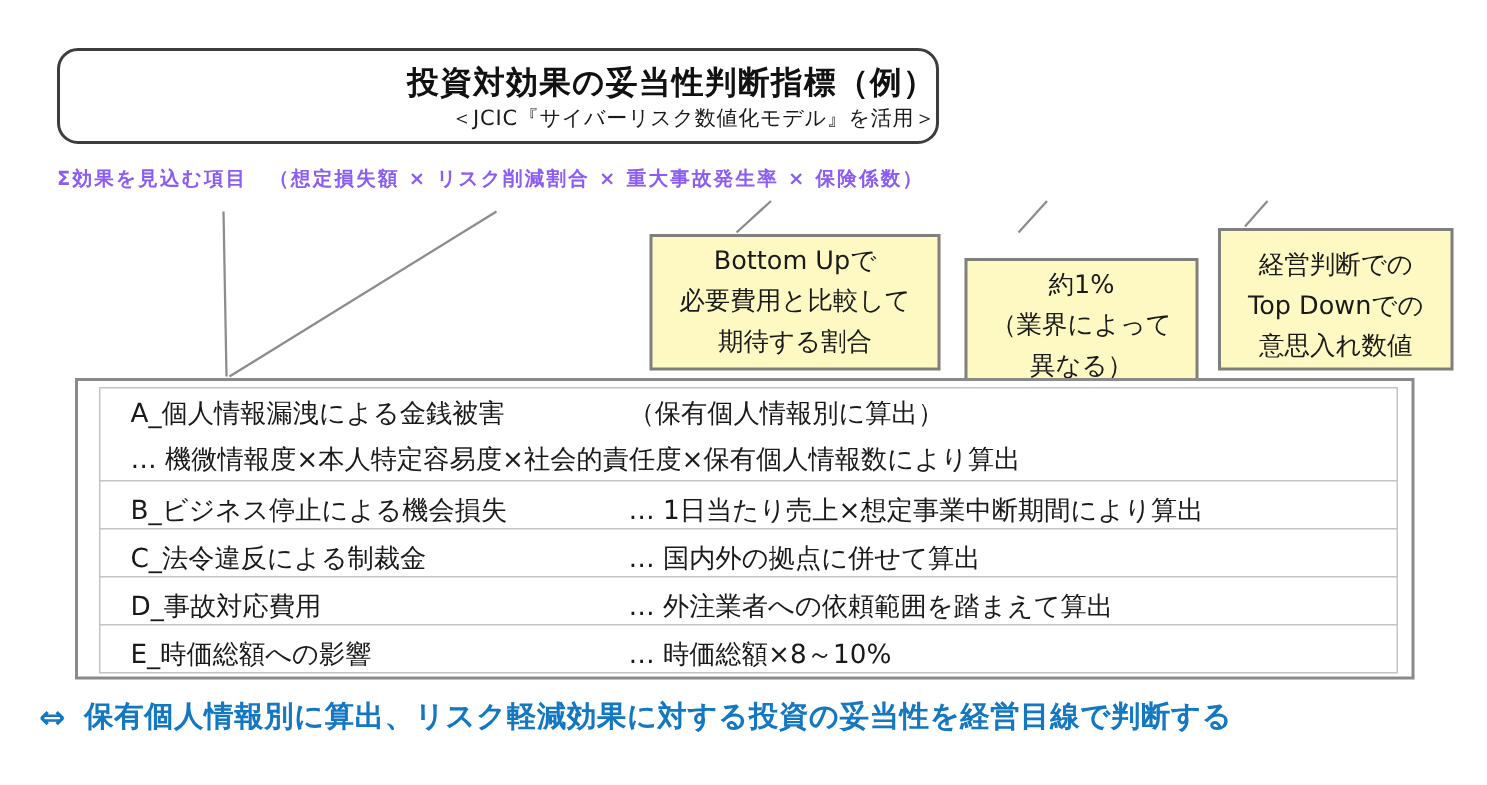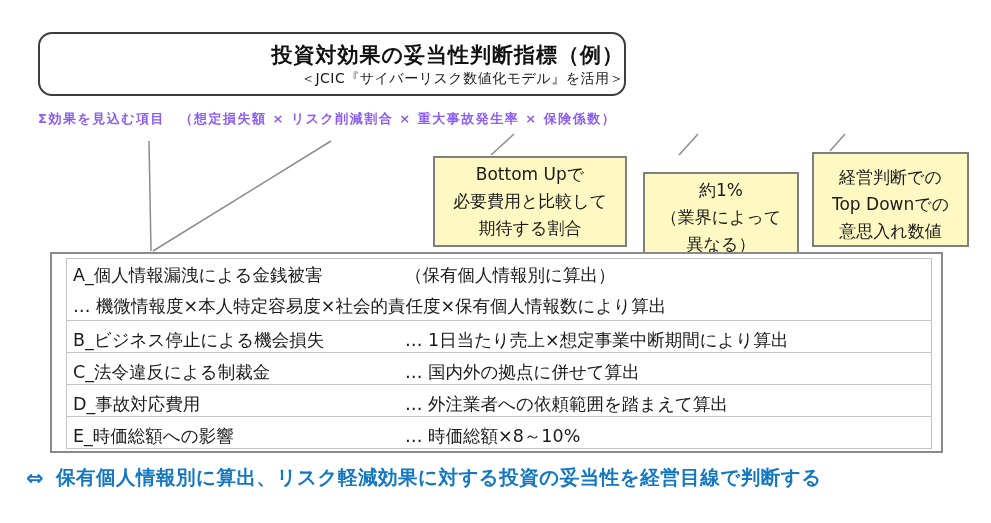--- a/index.html
+++ b/index.html
@@ -39,21 +39,21 @@
   .ann-3 { left: 812px; top: 152px; width: 153px; height: 91px; justify-content: flex-end; }
 
   
   .table-outer {
     position: absolute; left: 50px; top: 252px; width: 893px; height: 201px;
     border: 2px solid #8a8a8a; background: #ffffff; box-sizing: border-box;
   }
   .rows { position: absolute; left: 14px; top: 5px; width: 866px; }
   .t-row {
     border: 1px solid #c4c4c4; background: #ffffff; box-sizing: border-box;
-    margin-top: -1px; font-size: 17.5px; padding: 0 4px 0 6px;
+    margin-top: -1px; font-size: 17.5px; padding: 0 4px 0 20px;
   }
   .t-row.single { height: 33px; display: flex; align-items: flex-end; }
   .t-row.double { height: 63px; }
   .t-row .line1 { height: 31px; display: flex; align-items: center; }
   .t-label { display: inline-block; width: 332px; flex: 0 0 332px; white-space: nowrap; }
   .t-desc  { white-space: nowrap; }
   .t-sub   { height: 31px; display: flex; align-items: center; white-space: nowrap; }
 
   
   .conclusion {

